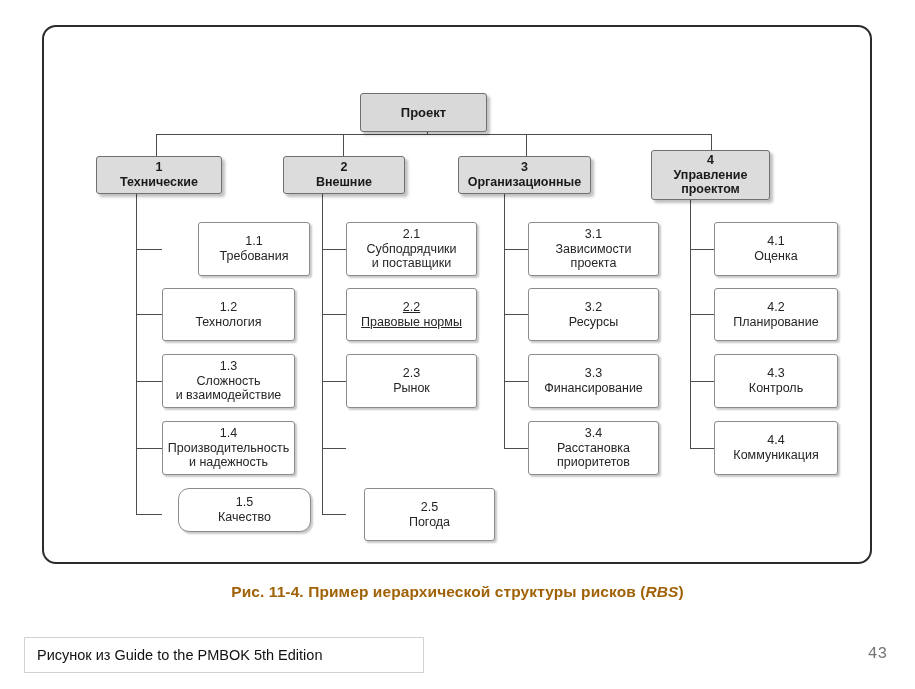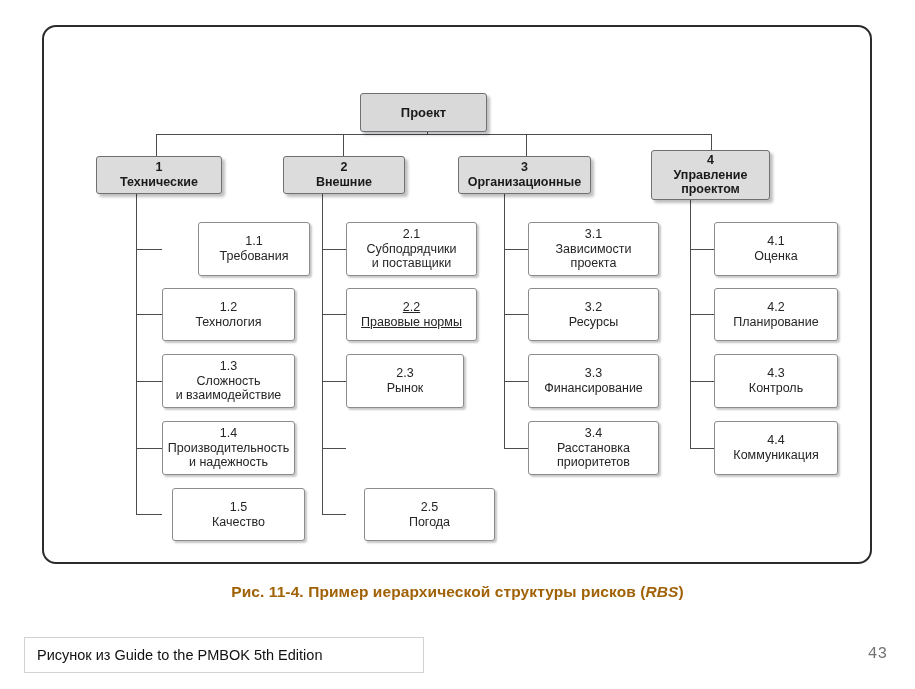--- a/index.html
+++ b/index.html
@@ -185,34 +185,34 @@
       <span class="lbl">Технология</span>
     </div>
     <div class="node leaf" style="left:162px;top:354px;width:133px;height:54px;">
       <span class="num">1.3</span>
       <span class="lbl multi">Сложность<br>и взаимодействие</span>
     </div>
     <div class="node leaf" style="left:162px;top:421px;width:133px;height:54px;">
       <span class="num">1.4</span>
       <span class="lbl multi">Производительность<br>и надежность</span>
     </div>
-    <div class="node leaf" style="left:172px;top:488px;width:133px;height:53px;">
+    <div class="node leaf" style="left:178px;top:488px;width:133px;height:44px;border-radius:11px;">
       <span class="num">1.5</span>
       <span class="lbl">Качество</span>
     </div>
 
     <div class="node leaf" style="left:346px;top:222px;width:131px;height:54px;">
       <span class="num">2.1</span>
       <span class="lbl multi">Субподрядчики<br>и поставщики</span>
     </div>
     <div class="node leaf" style="left:346px;top:288px;width:131px;height:53px;text-decoration:underline;">
       <span class="num">2.2</span>
       <span class="lbl">Правовые нормы</span>
     </div>
-    <div class="node leaf" style="left:346px;top:354px;width:118px;height:54px;">
+    <div class="node leaf" style="left:346px;top:354px;width:131px;height:54px;">
       <span class="num">2.3</span>
       <span class="lbl">Рынок</span>
     </div>
     <div class="node leaf" style="left:364px;top:488px;width:131px;height:53px;">
       <span class="num">2.5</span>
       <span class="lbl">Погода</span>
     </div>
 
     <div class="node leaf" style="left:528px;top:222px;width:131px;height:54px;">
       <span class="num">3.1</span>

